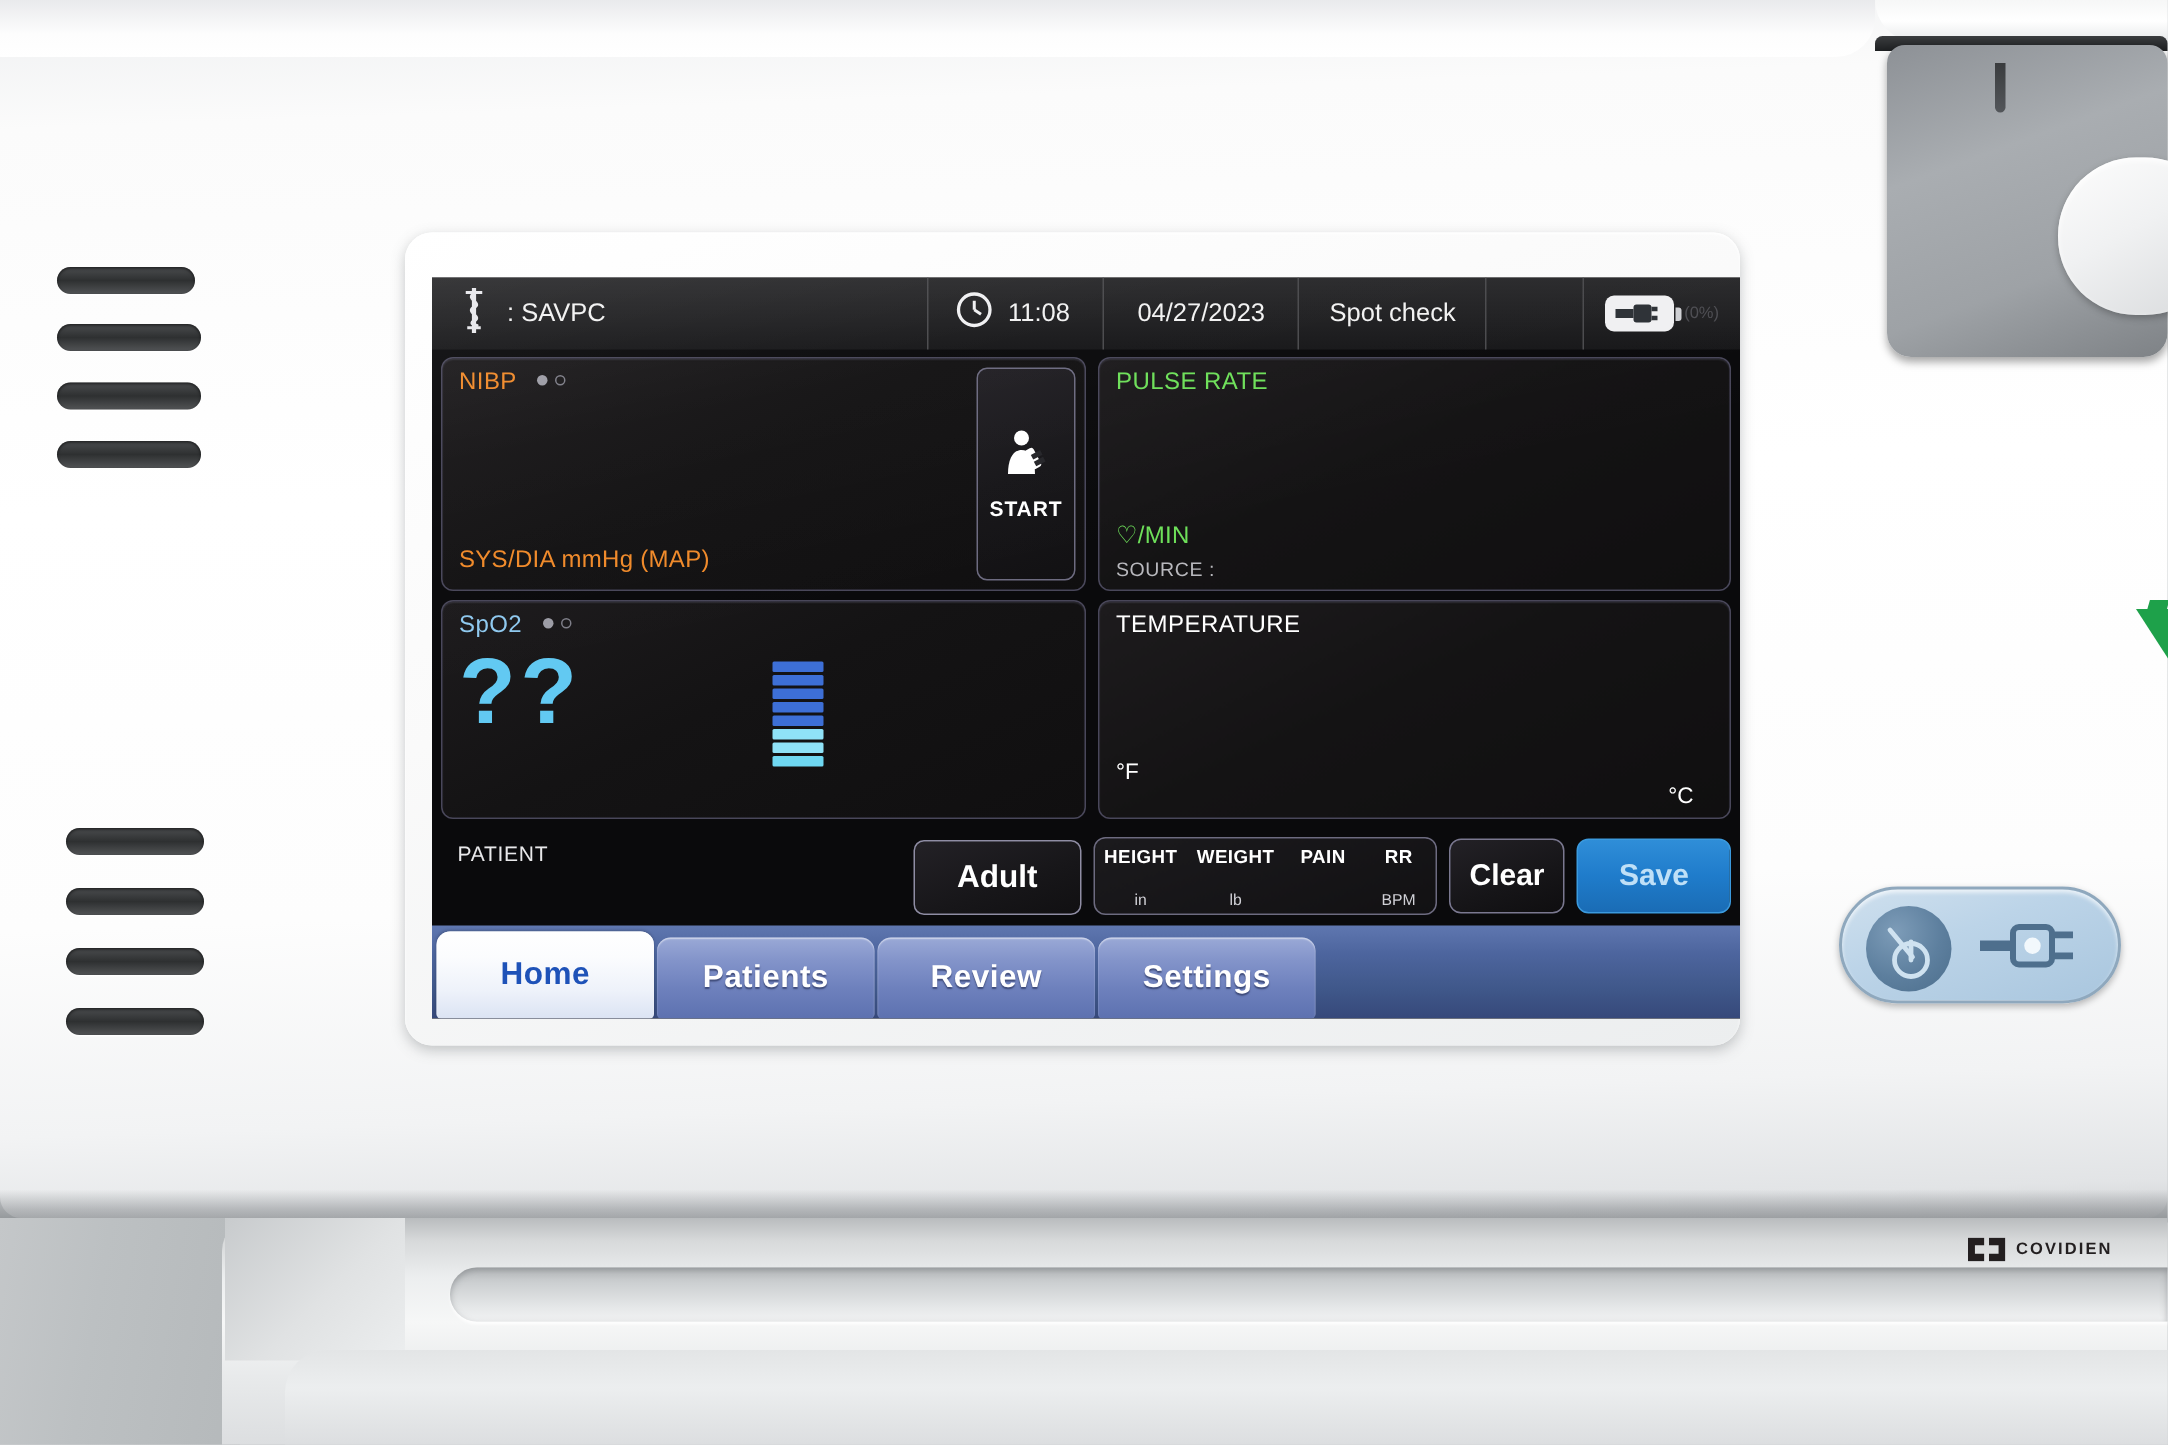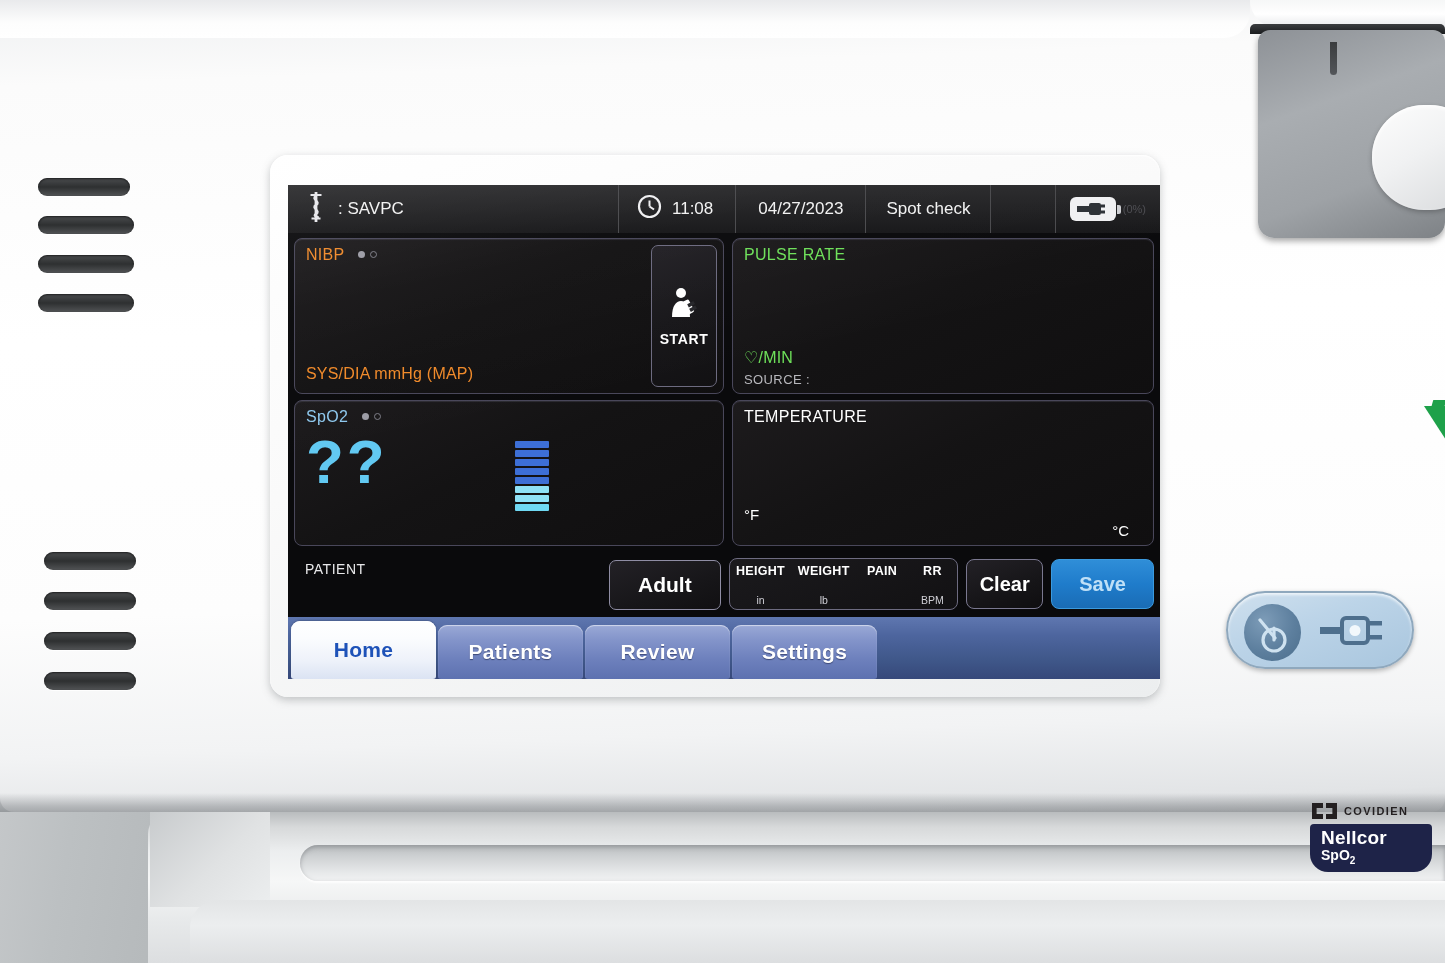--- a/index.html
+++ b/index.html
@@ -116,21 +116,21 @@
     box-shadow: 0 2px 5px rgba(0,0,0,.28), inset 0 2px 3px rgba(255,255,255,.7);
   }
   .power-circle {
     position: absolute; left: 1244px; top: 604px; width: 57px; height: 57px;
     border-radius: 50%;
     background: radial-gradient(circle at 35% 30%, #7d9cb8 0%, #5d7f9e 55%, #4c6e8c 100%);
   }
   .plug-icon-chassis { position: absolute; left: 1320px; top: 614px; width: 70px; height: 34px; }
 
   
-  .covidien-wrap { position: absolute; left: 1298px; top: 803px; width: 147px; height: 75px; }
+  .covidien-wrap { position: absolute; left: 1298px; top: 825px; width: 147px; height: 75px; }
   .covidien-row { display: flex; align-items: center; gap: 7px; padding-left: 14px; }
   .covidien-mark { display: flex; gap: 3px; }
   .cm-l, .cm-r { width: 11px; height: 16px; background: #231f20; }
   .cm-l { clip-path: polygon(0 0,100% 0,100% 32%,42% 32%,42% 68%,100% 68%,100% 100%,0 100%); }
   .cm-r { clip-path: polygon(0 0,100% 0,100% 100%,0 100%,0 68%,58% 68%,58% 32%,0 32%); }
   .covidien-word { font-size: 11px; font-weight: bold; letter-spacing: 1.4px; color: #231f20; }
   .nellcor-badge {
     margin-top: 5px; margin-left: 12px;
     width: 122px; height: 48px;
     background: #1e2348;
@@ -505,19 +505,15 @@
   </div>
 
   <div class="covidien-wrap">
     <div class="covidien-row">
       <span class="covidien-mark">
         <span class="cm-l"></span>
           <span class="cm-r"></span>
       </span>
       <span class="covidien-word">COVIDIEN</span>
     </div>
-    <div class="nellcor-badge">
-      <div class="nellcor-name">Nellcor</div>
-      <div class="nellcor-sub"><span>SpO</span><sub>2</sub></div>
-    </div>
   </div>
 
 </div>
 
 </body></html>

